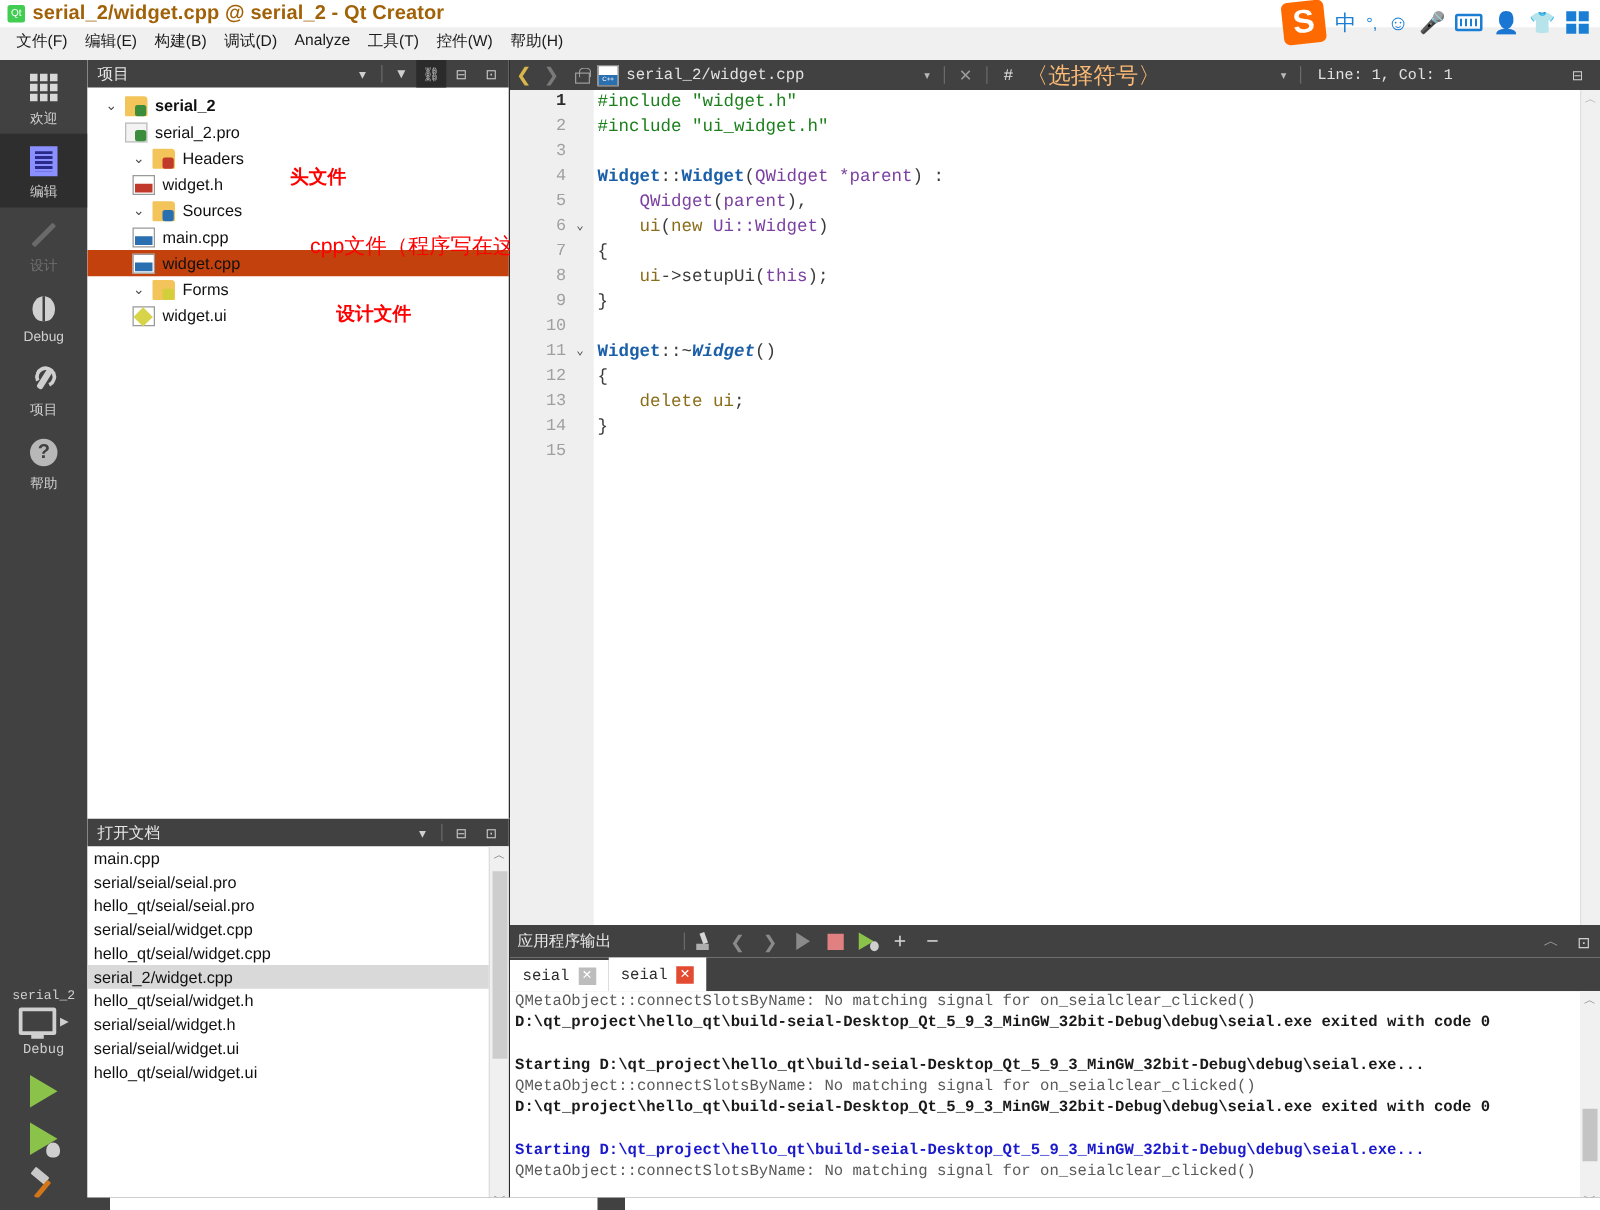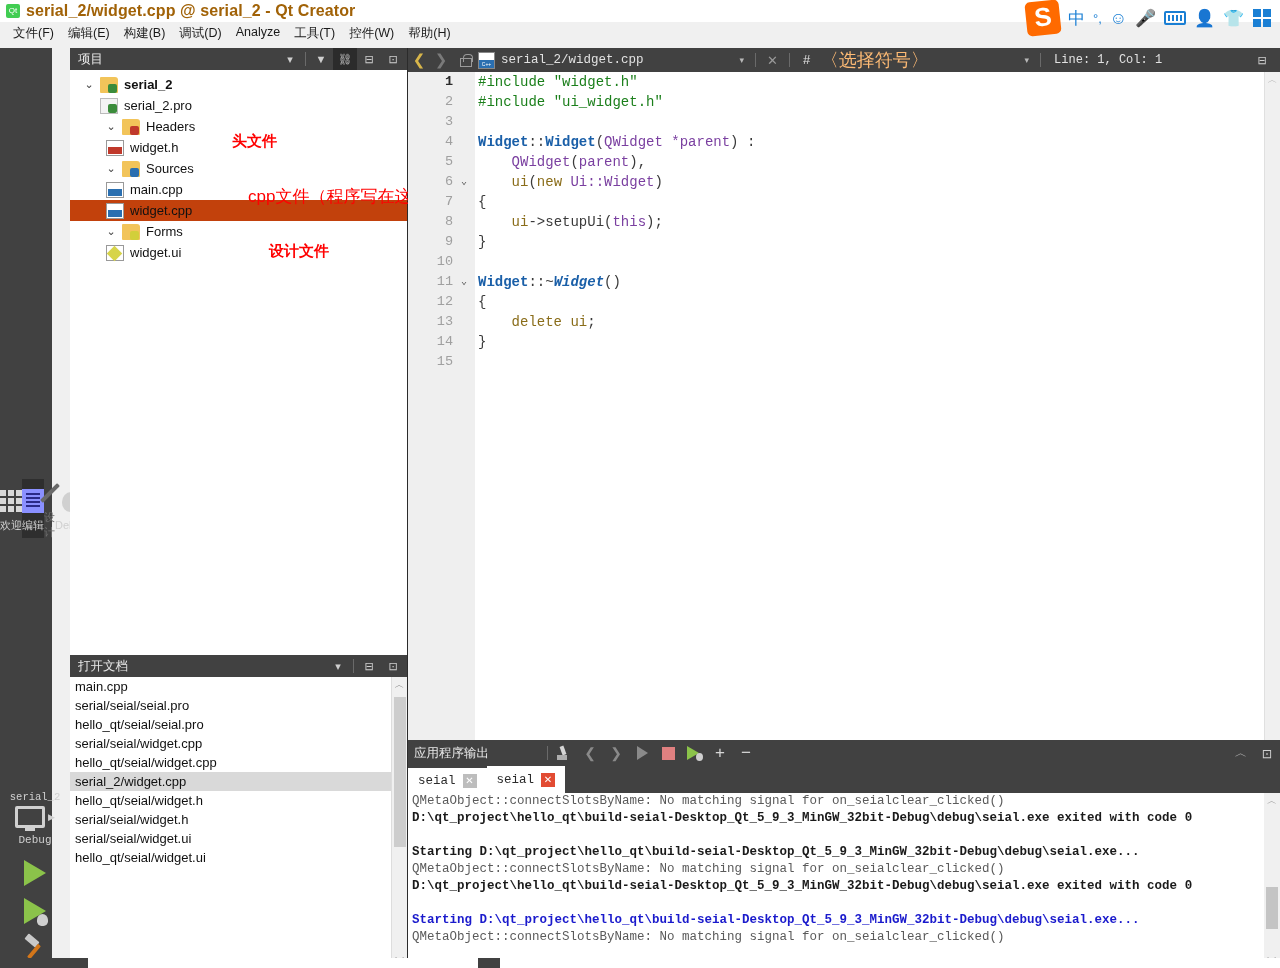--- a/index.html
+++ b/index.html
@@ -62,23 +62,23 @@
     background: repeating-linear-gradient(to right, #1a7fd4 0 2px, transparent 2px 4px);
   }
   .ime-sq {
     width: 18px; height: 18px;
     display: grid; grid-template-columns: 1fr 1fr; grid-template-rows: 1fr 1fr; gap: 2px;
   }
   .ime-sq i { background: #1a7fd4; display:block; }
 
   
   .modebar {
-    position: absolute; left: 0; top: 48px; width: 52px; height: 920px;
+    position: absolute; left: 0; top: 48px; width: 70px; height: 920px;
     background: #414141;
-    display: flex; flex-direction: row; align-items: center;
+    display: flex; flex-direction: column; align-items: center;
   }
   .mode {
     width: 70px; padding: 7px 0 5px; text-align: center; cursor: default;
   }
   .mode.active { background: #2e2e2e; }
   .mode .glyph {
     height: 30px; display: flex; align-items: center; justify-content: center;
     margin-bottom: 2px;
   }
   .mode .lbl { font-size: 11px; color: #cfcfcf; font-family:"Liberation Sans",sans-serif; }

